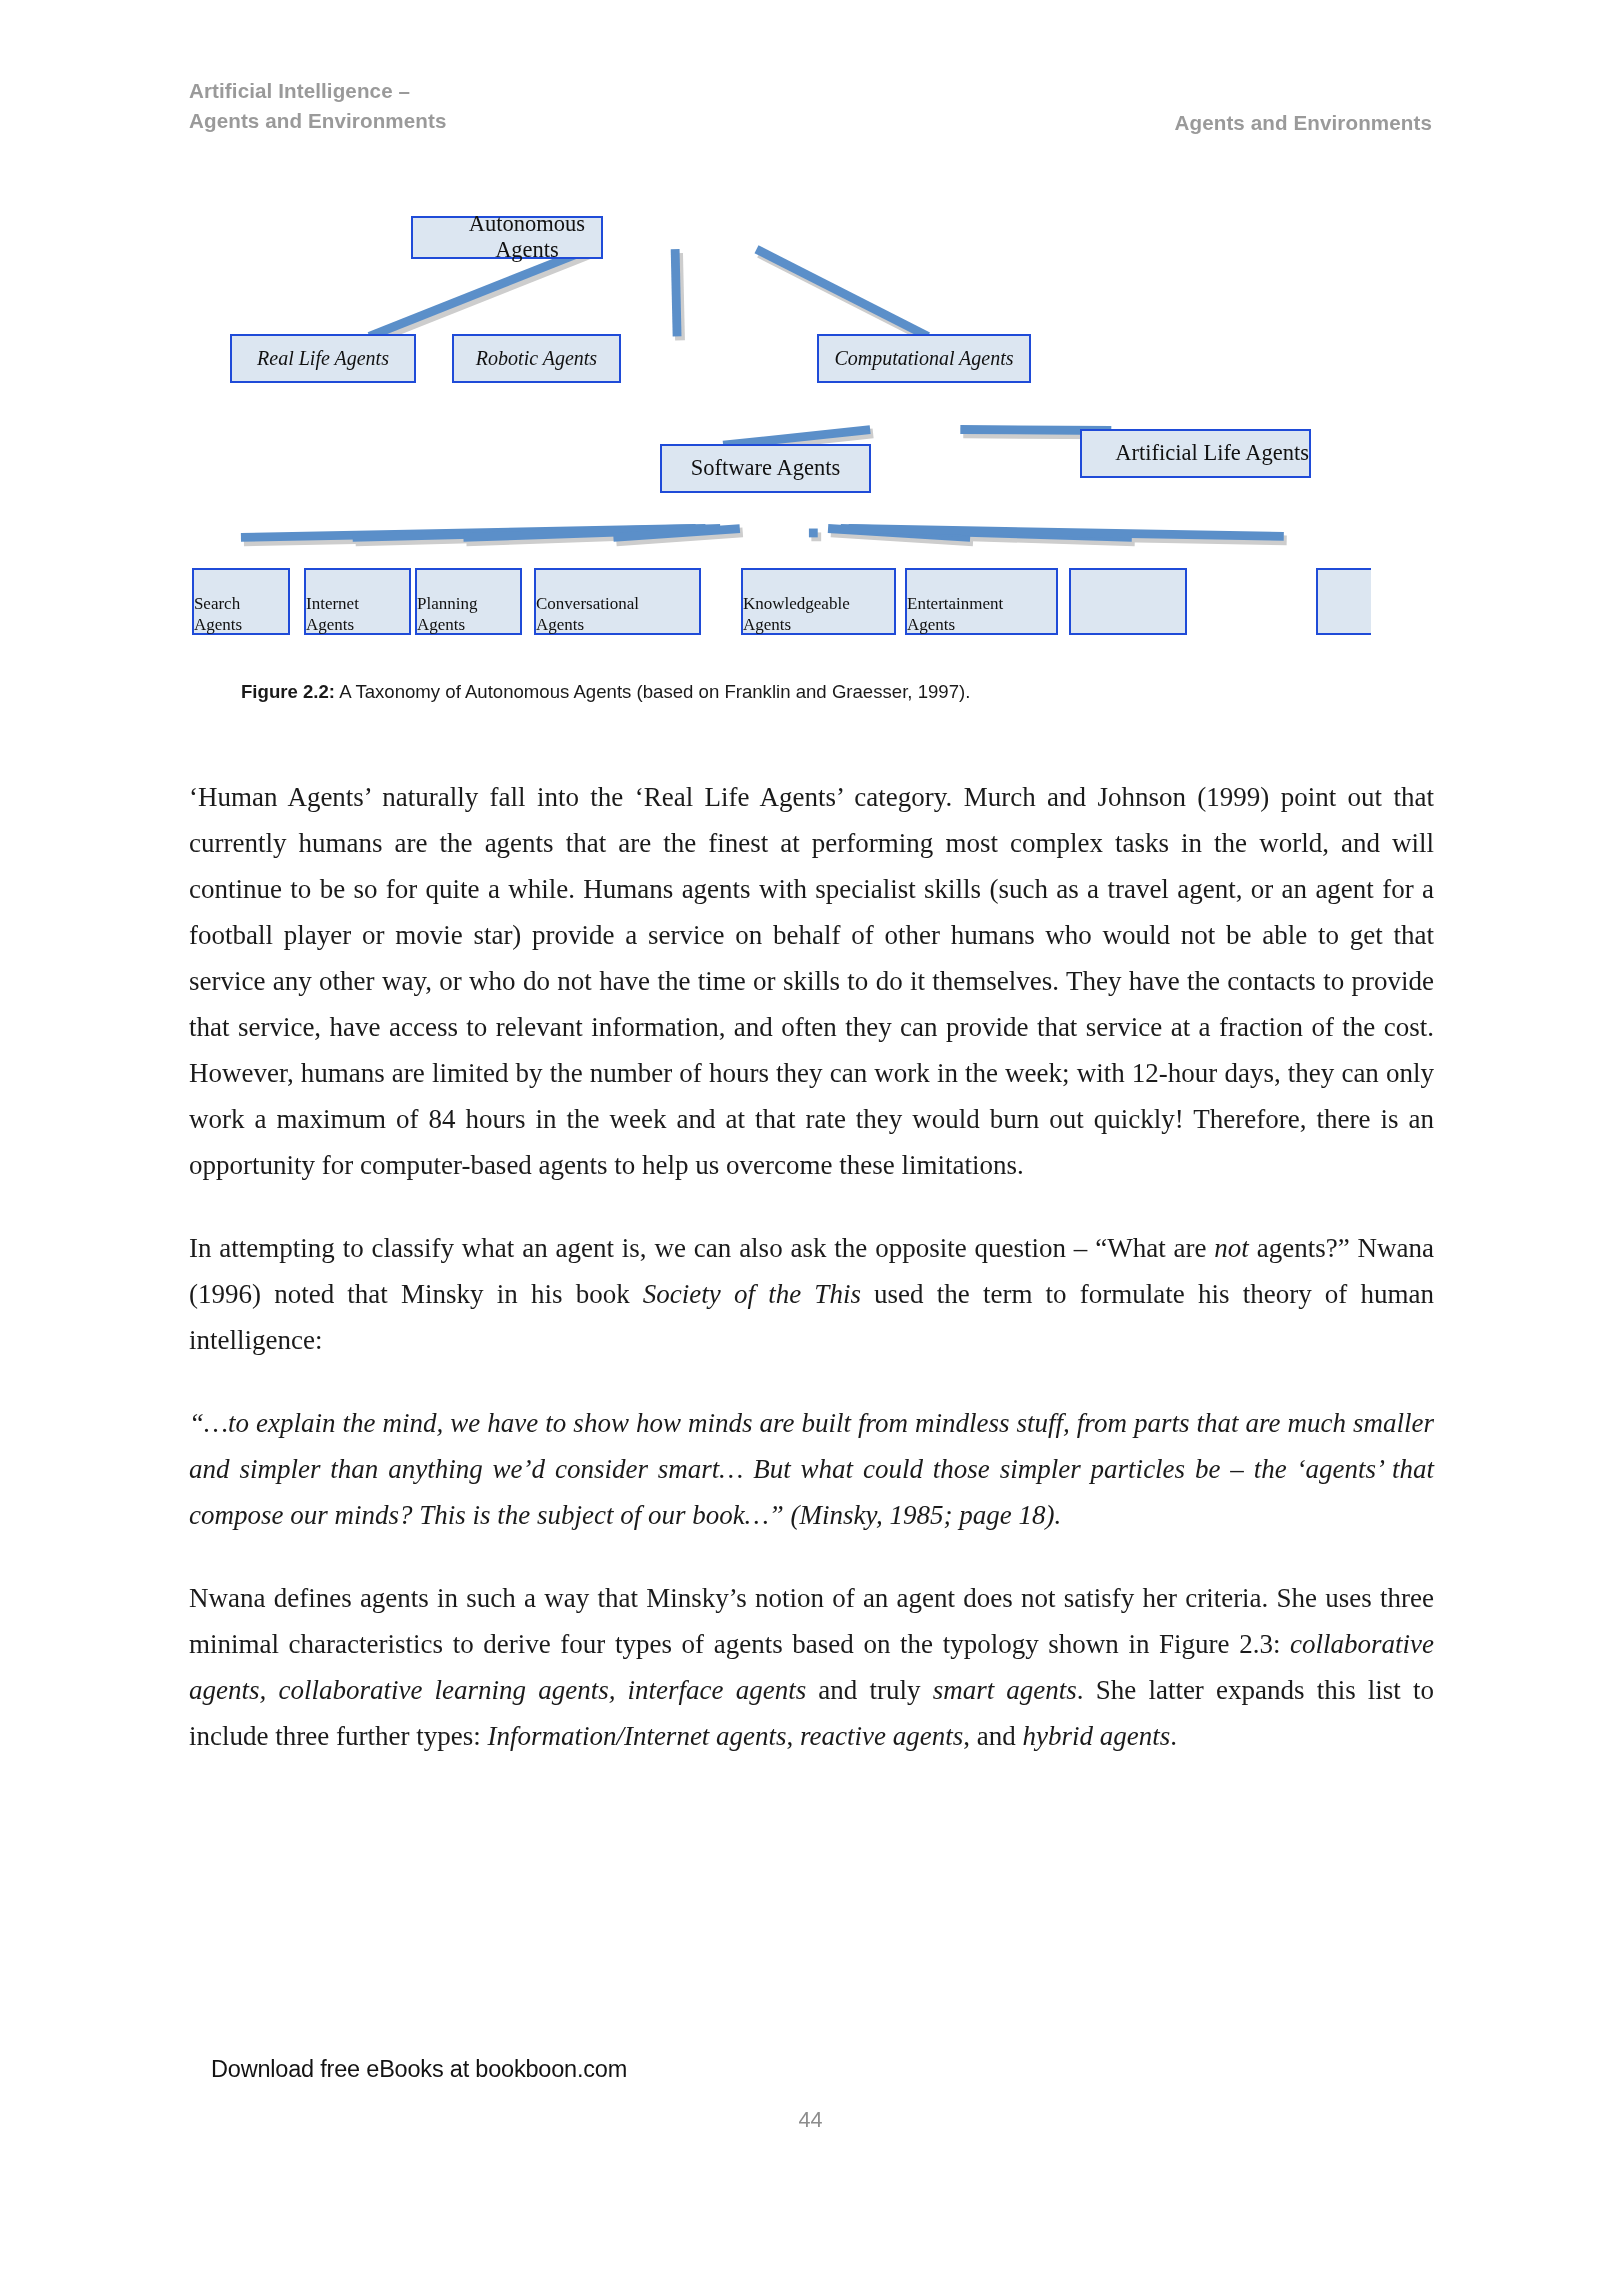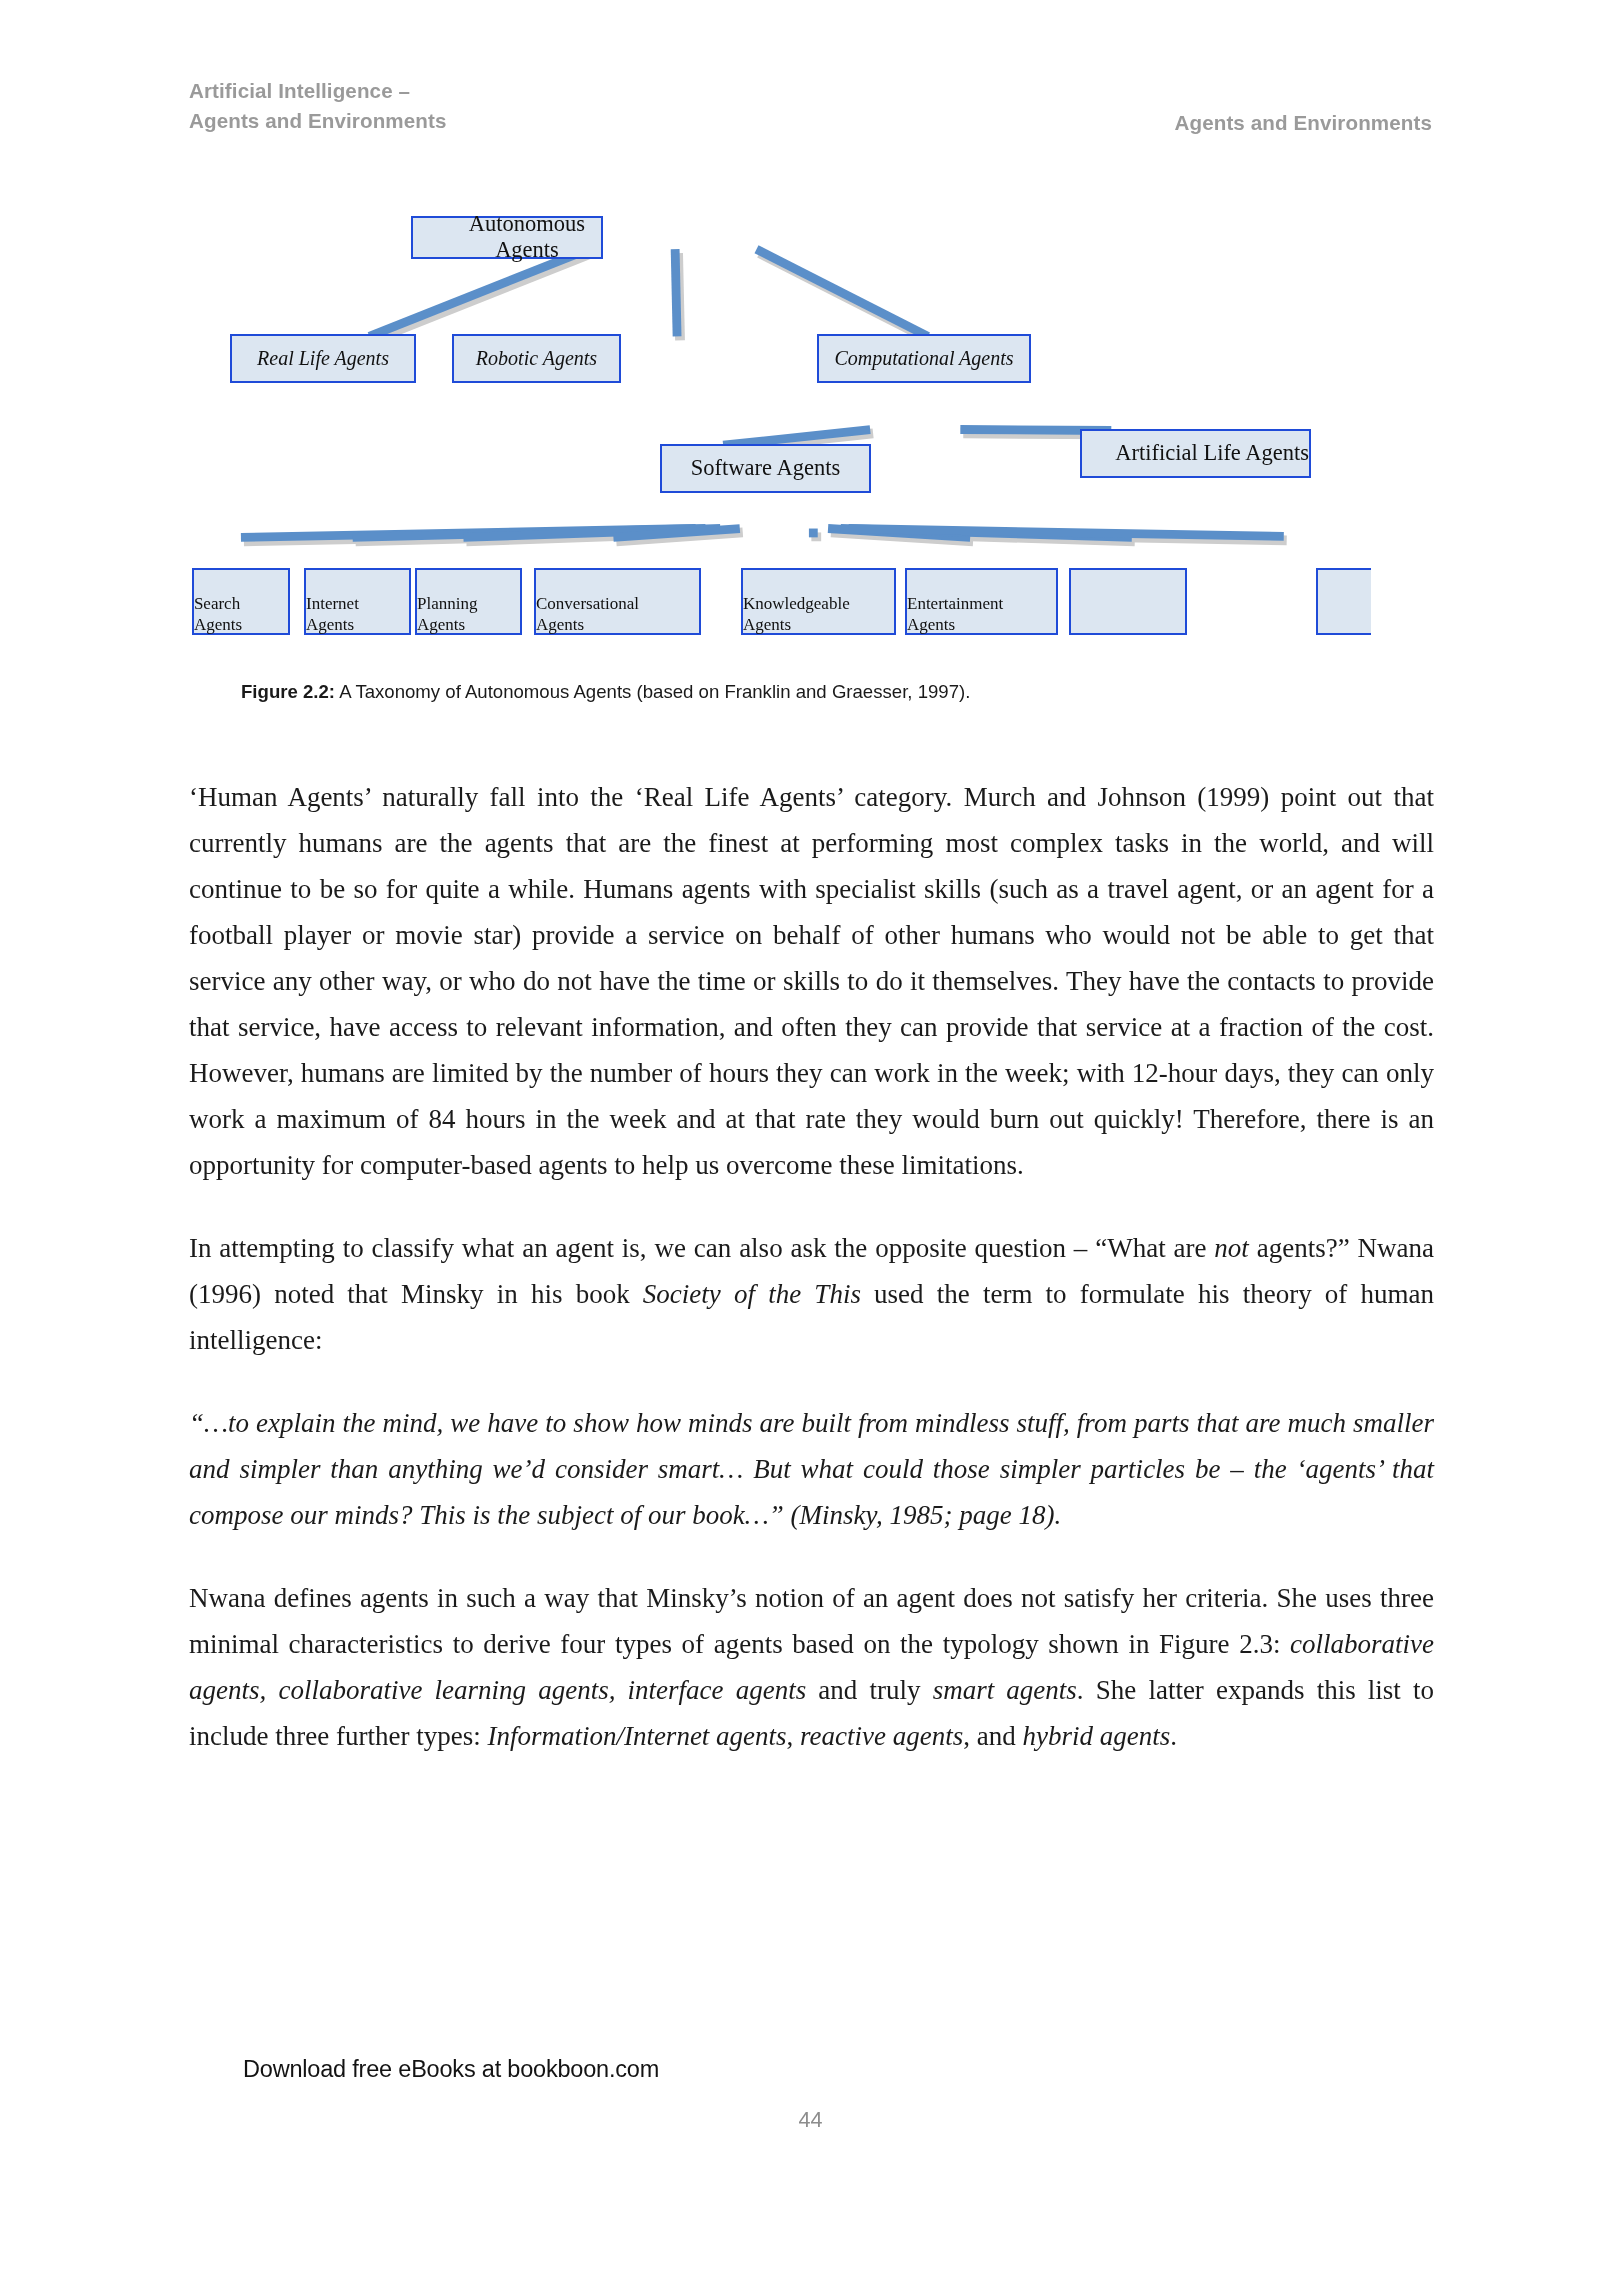--- a/index.html
+++ b/index.html
@@ -118,21 +118,20 @@
 
   
   .footer-promo {
     position: absolute;
     left: 211px;
     top: 2056px;
     font-family: "Liberation Sans", sans-serif;
     font-size: 23.5px;
     color: #131313;
     letter-spacing: -0.2px;
-    margin-left: 32px;
   }
   .page-number {
     position: absolute;
     left: 0;
     right: 0;
     top: 2107px;
     text-align: center;
     font-family: "Liberation Sans", sans-serif;
     font-size: 21.6px;
     color: #8d8d8d;

